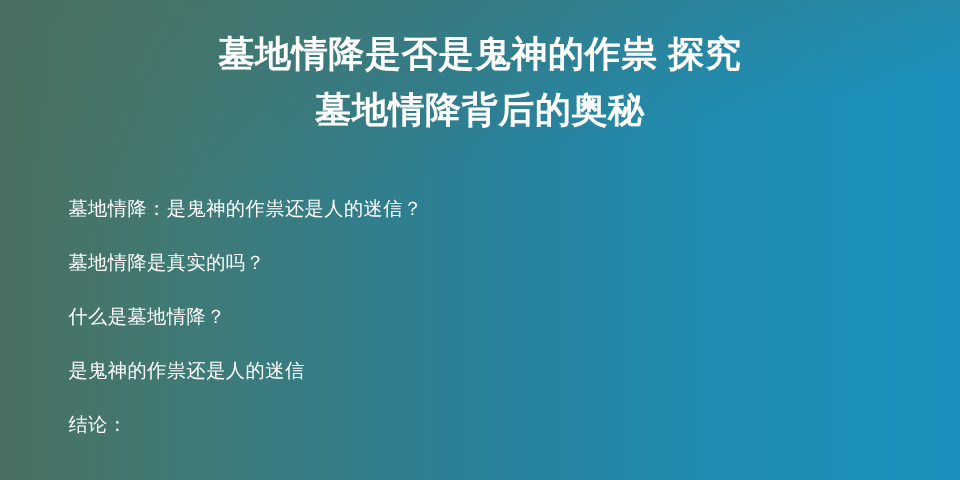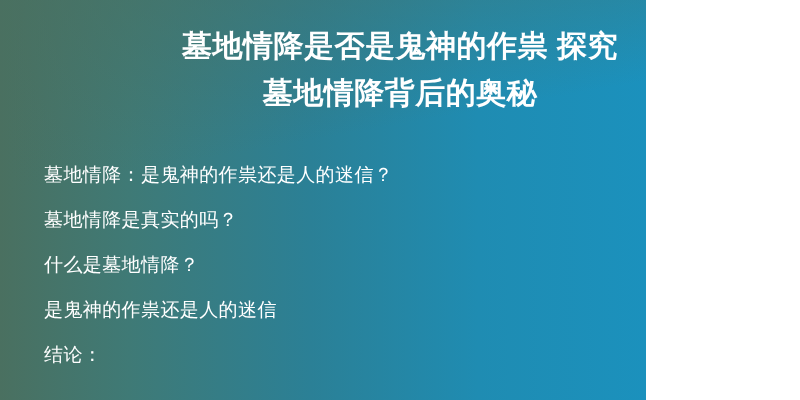--- a/index.html
+++ b/index.html
@@ -8,21 +8,21 @@
   }
   body {
     width: 800px;
     height: 400px;
     overflow: hidden;
     font-family: "Liberation Sans", "DejaVu Sans", sans-serif;
   }
 
   .card {
     position: relative;
-    width: 646px;
+    width: 800px;
     height: 400px;
     box-sizing: border-box;
     background:
       linear-gradient(170deg, rgba(74,112,96,0.55) 0%, rgba(58,122,115,0.0) 38%),
       linear-gradient(90deg, #4a7060 0%, #3f7a76 20%, #2b8096 48%, #1f8cb2 74%, #1b91bd 100%);
     overflow: hidden;
   }
 
   .title-block {
     position: absolute;
@@ -45,25 +45,26 @@
 
   .body-block {
     position: absolute;
     top: 152px;
     left: 44px;
     right: 20px;
   }
 
   .body-line {
     color: #ffffff;
-    font-size: 19px;
+    font-size: 16px;
     font-weight: normal;
     line-height: 45px;
     letter-spacing: 0.4px;
     white-space: nowrap;
+    margin-left: 13px;
   }
 </style>
 </head>
 <body>
 
 <div class="card">
 
   <div class="title-block">
     <div class="title-line">墓地情降是否是鬼神的作祟 探究</div>
     <div class="title-line">墓地情降背后的奥秘</div>

